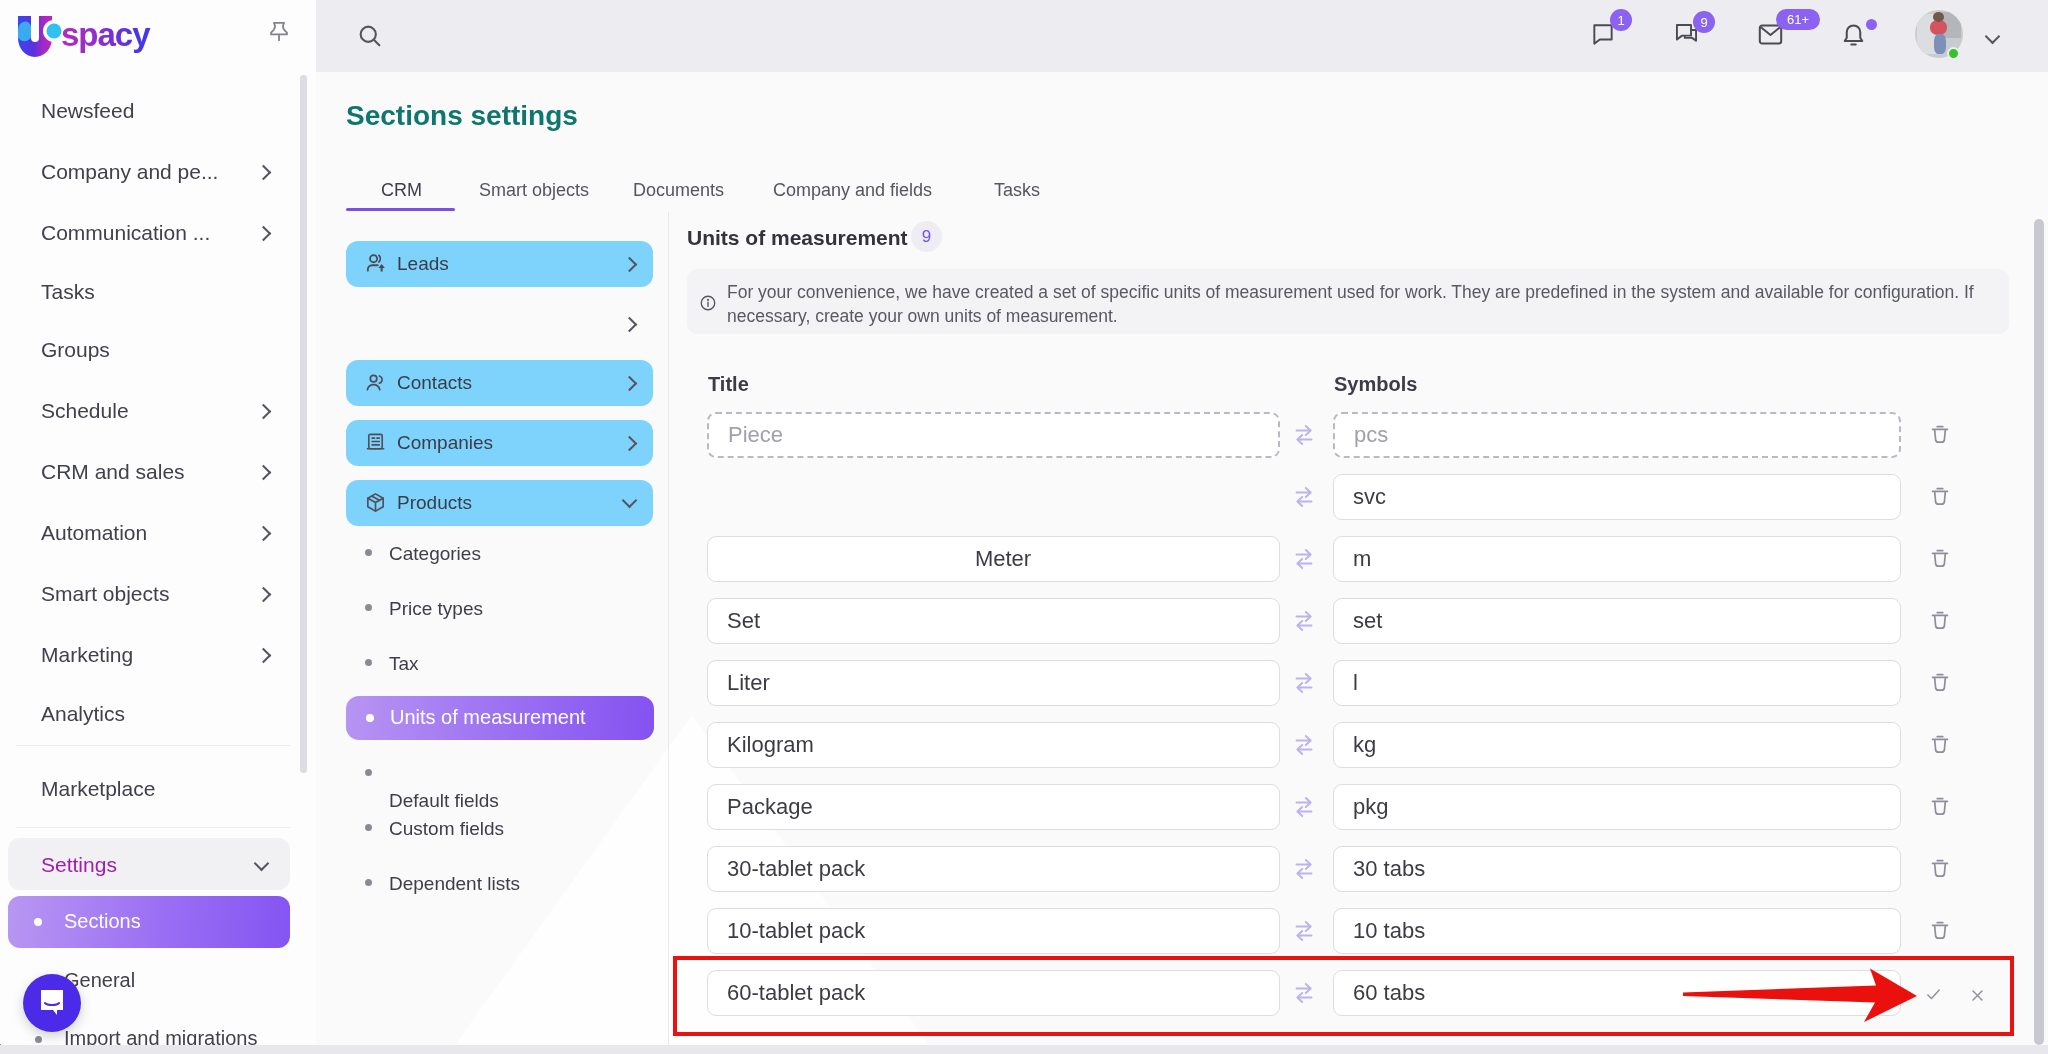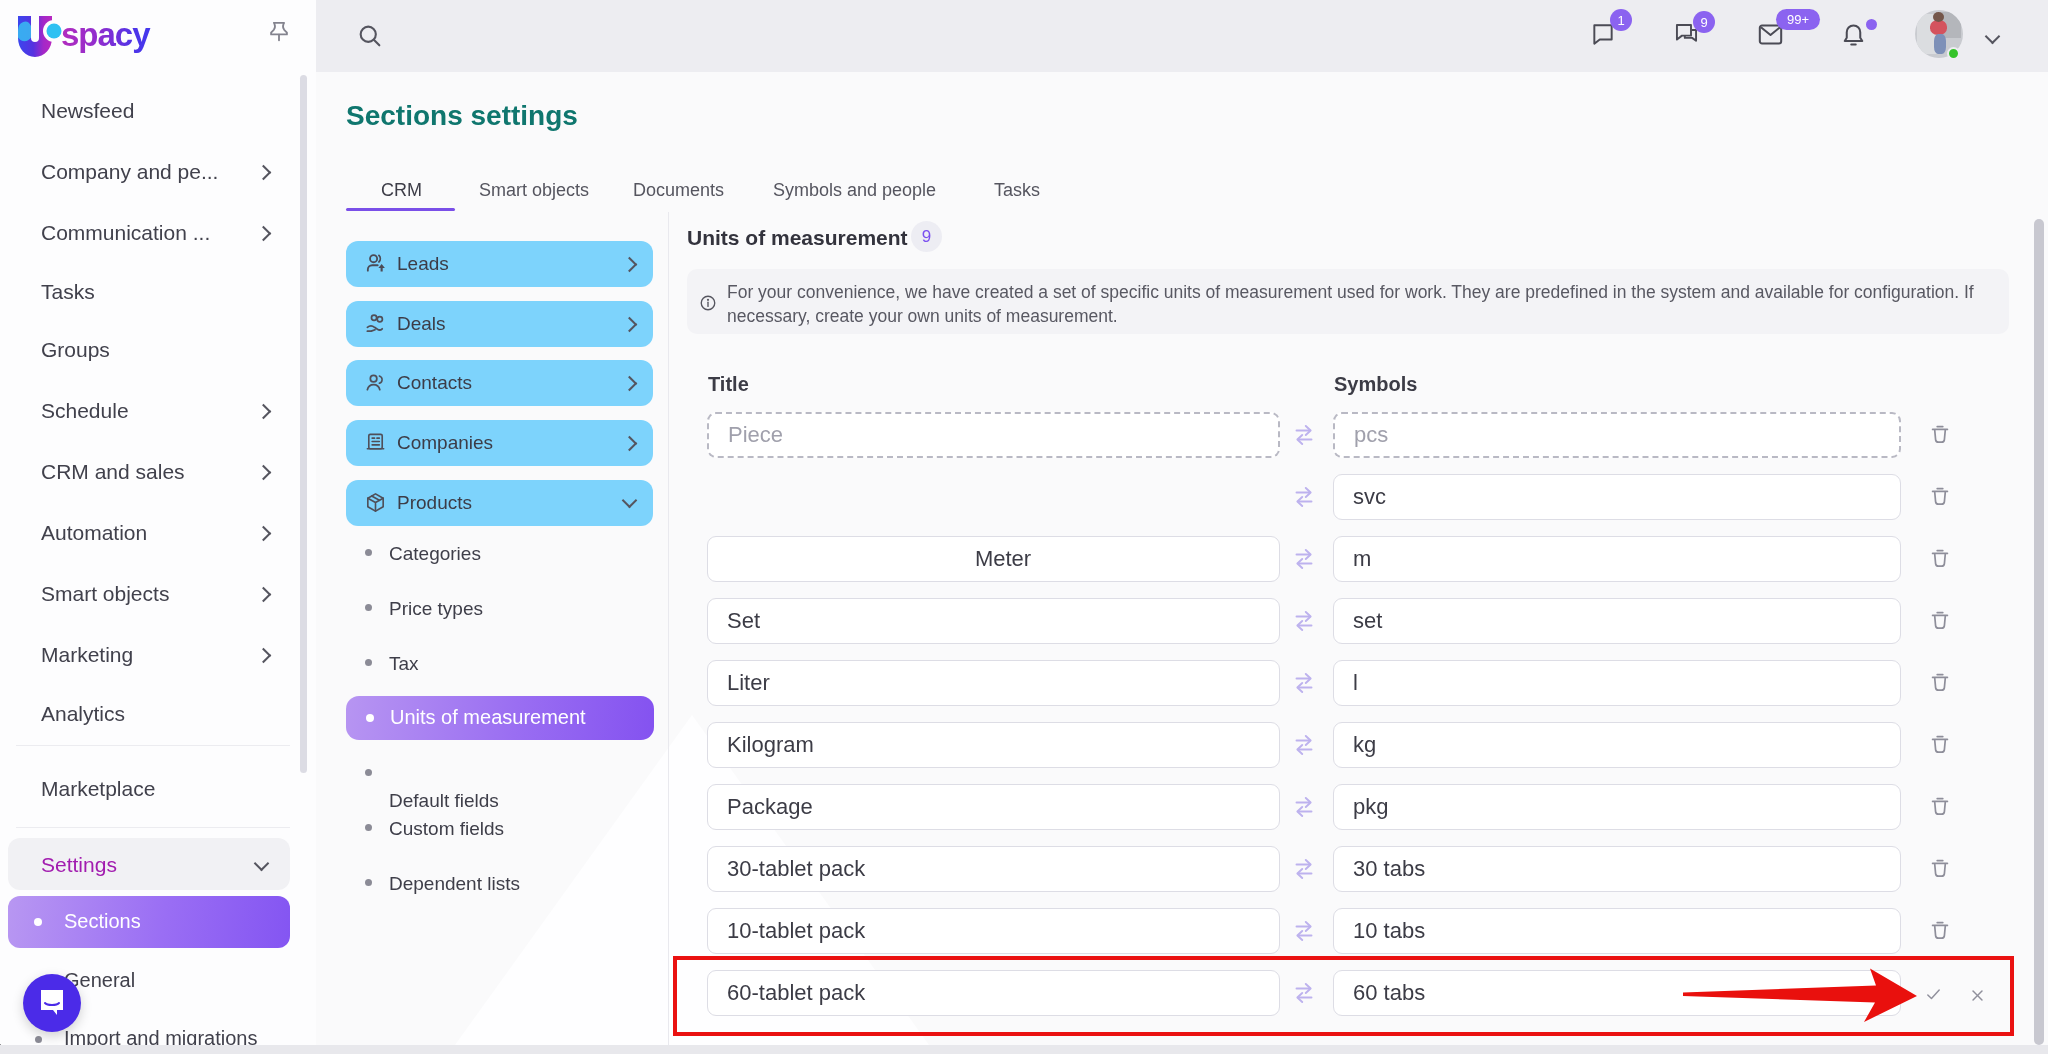--- a/index.html
+++ b/index.html
@@ -224,21 +224,21 @@
   <svg class="abs" style="left:1673px;top:21px" width="27" height="27" viewBox="0 0 24 24" fill="none" stroke="#4b4b55" stroke-width="1.7" stroke-linejoin="round">
       <path d="M3.5 3.5 h12.5 v9.5 h-8 l-4.5 3.5 Z"></path>
       <path d="M16.5 8 h4 v9.5 l-3.5 -2.5 h-6.5 v-2"></path>
     </svg>
   <div class="badge" style="left:1693px;top:11px;width:22px;height:22px;">9</div>
 
   <svg class="abs" style="left:1757px;top:22px" width="27" height="25" viewBox="0 0 24 22" fill="none" stroke="#4b4b55" stroke-width="1.8" stroke-linejoin="round">
       <rect x="2.5" y="3" width="19" height="16" rx="2"></rect>
       <path d="M3.5 4.5 L12 11.5 L20.5 4.5"></path>
     </svg>
-  <div class="badge" style="left:1776px;top:9px;width:44px;height:21px;border-radius:11px;">99+</div>
+  <div class="badge" style="left:1776px;top:9px;width:44px;height:21px;border-radius:11px;">61+</div>
 
   <svg class="abs" style="left:1840px;top:21px" width="27" height="28" viewBox="0 0 24 24" fill="none" stroke="#4b4b55" stroke-width="1.8" stroke-linecap="round" stroke-linejoin="round">
       <path d="M12 3.5 c-3.6,0 -6,2.8 -6,6 v5 l-1.8,2.8 h15.6 L18 14.5 v-5 c0,-3.2 -2.4,-6 -6,-6 Z"></path>
       <path d="M10 20.5 h4"></path>
     </svg>
   <div class="abs" style="left:1866px;top:19px;width:11px;height:11px;border-radius:50%;background:#8b63f0;"></div>
 
   <div class="abs" style="left:1915px;top:10px;width:48px;height:48px;border-radius:50%;background:#c9cbd0;overflow:hidden;">
     <div style="position:absolute;left:2px;top:4px;width:20px;height:40px;background:#dbdde0;"></div>
     <div style="position:absolute;left:26px;top:2px;width:20px;height:26px;background:#b4b6bb;"></div>
@@ -249,43 +249,34 @@
   <div class="abs" style="left:1947px;top:47px;width:13px;height:13px;border-radius:50%;background:#35c32a;border:2px solid #ededf1;"></div>
   <div class="chev d" style="left:1987px;top:31px"></div>
 
   <h1 class="title abs">Sections settings</h1>
 
   <div class="abs" style="left:455px;top:715px;width:0;height:0;border-left:237px solid transparent;border-right:237px solid transparent;border-bottom:330px solid #fefeff;"></div>
 
   <div class="tab" style="left:381px;color:#3d3d48;">CRM</div>
   <div class="tab" style="left:479px;">Smart objects</div>
   <div class="tab" style="left:633px;">Documents</div>
-  <div class="tab" style="left:773px;">Symbols and people</div>
+  <div class="tab" style="left:773px;">Company and fields</div>
   <div class="tab" style="left:994px;">Tasks</div>
   <div class="abs" style="left:346px;top:208px;width:109px;height:3px;border-radius:2px;background:#7a4fe8;"></div>
 
   <div class="abs" style="left:668px;top:212px;width:1px;height:833px;background:#e9e9ee;"></div>
 
   <div class="pill" style="top:241px;">
     <svg class="abs" style="left:18px;top:11px" width="23" height="23" viewBox="0 0 24 24" fill="none" stroke="#4b4b57" stroke-width="1.9" stroke-linecap="round">
         <circle cx="10" cy="7" r="3.7"></circle>
         <path d="M15.6 3.6 a4.9,4.9 0 0 1 0,6.8"></path>
         <path d="M4 19.5 v-1.2 c0,-2.5 2,-4.5 4.5,-4.5 h5.8"></path>
         <path d="M18.4 12.6 L21.8 16.6 h-2.3 V20.4 h-2.2 v-3.8 h-2.3 Z" fill="#4b4b57" stroke="none"></path>
       </svg>
     <span class="pilltext">Leads</span>
-  </div>
-  <div class="pill" style="top:301px;">
-    <svg class="abs" style="left:18px;top:11px" width="23" height="23" viewBox="0 0 24 24" fill="none" stroke="#4f4f59" stroke-width="1.8" stroke-linecap="round" stroke-linejoin="round">
-        <circle cx="10.5" cy="6" r="2.7"></circle>
-        <circle cx="16.5" cy="7.5" r="2.7"></circle>
-        <path d="M3.5 16 c2.5,-2 5,-2 7.5,0 l3,2 c1.5,1 3.5,1 5,-0.5"></path>
-        <path d="M3.5 20 h4 l4,-1.5"></path>
-      </svg>
-    <span class="pilltext">Deals</span>
   </div>
   <div class="pill" style="top:360px;">
     <svg class="abs" style="left:18px;top:11px" width="23" height="23" viewBox="0 0 24 24" fill="none" stroke="#4f4f59" stroke-width="1.8" stroke-linecap="round">
         <circle cx="10" cy="8" r="3.4"></circle>
         <path d="M3.5 19.5 c0.8,-3.4 3.2,-5.4 6.5,-5.4 c3.3,0 5.7,2 6.5,5.4"></path>
         <path d="M16 5.2 c1.8,0.6 2.9,2 2.9,3.8 c0,1.8 -1.1,3.2 -2.9,3.8" stroke-width="1.6"></path>
       </svg>
     <span class="pilltext">Contacts</span>
   </div>
   <div class="pill" style="top:420px;">

